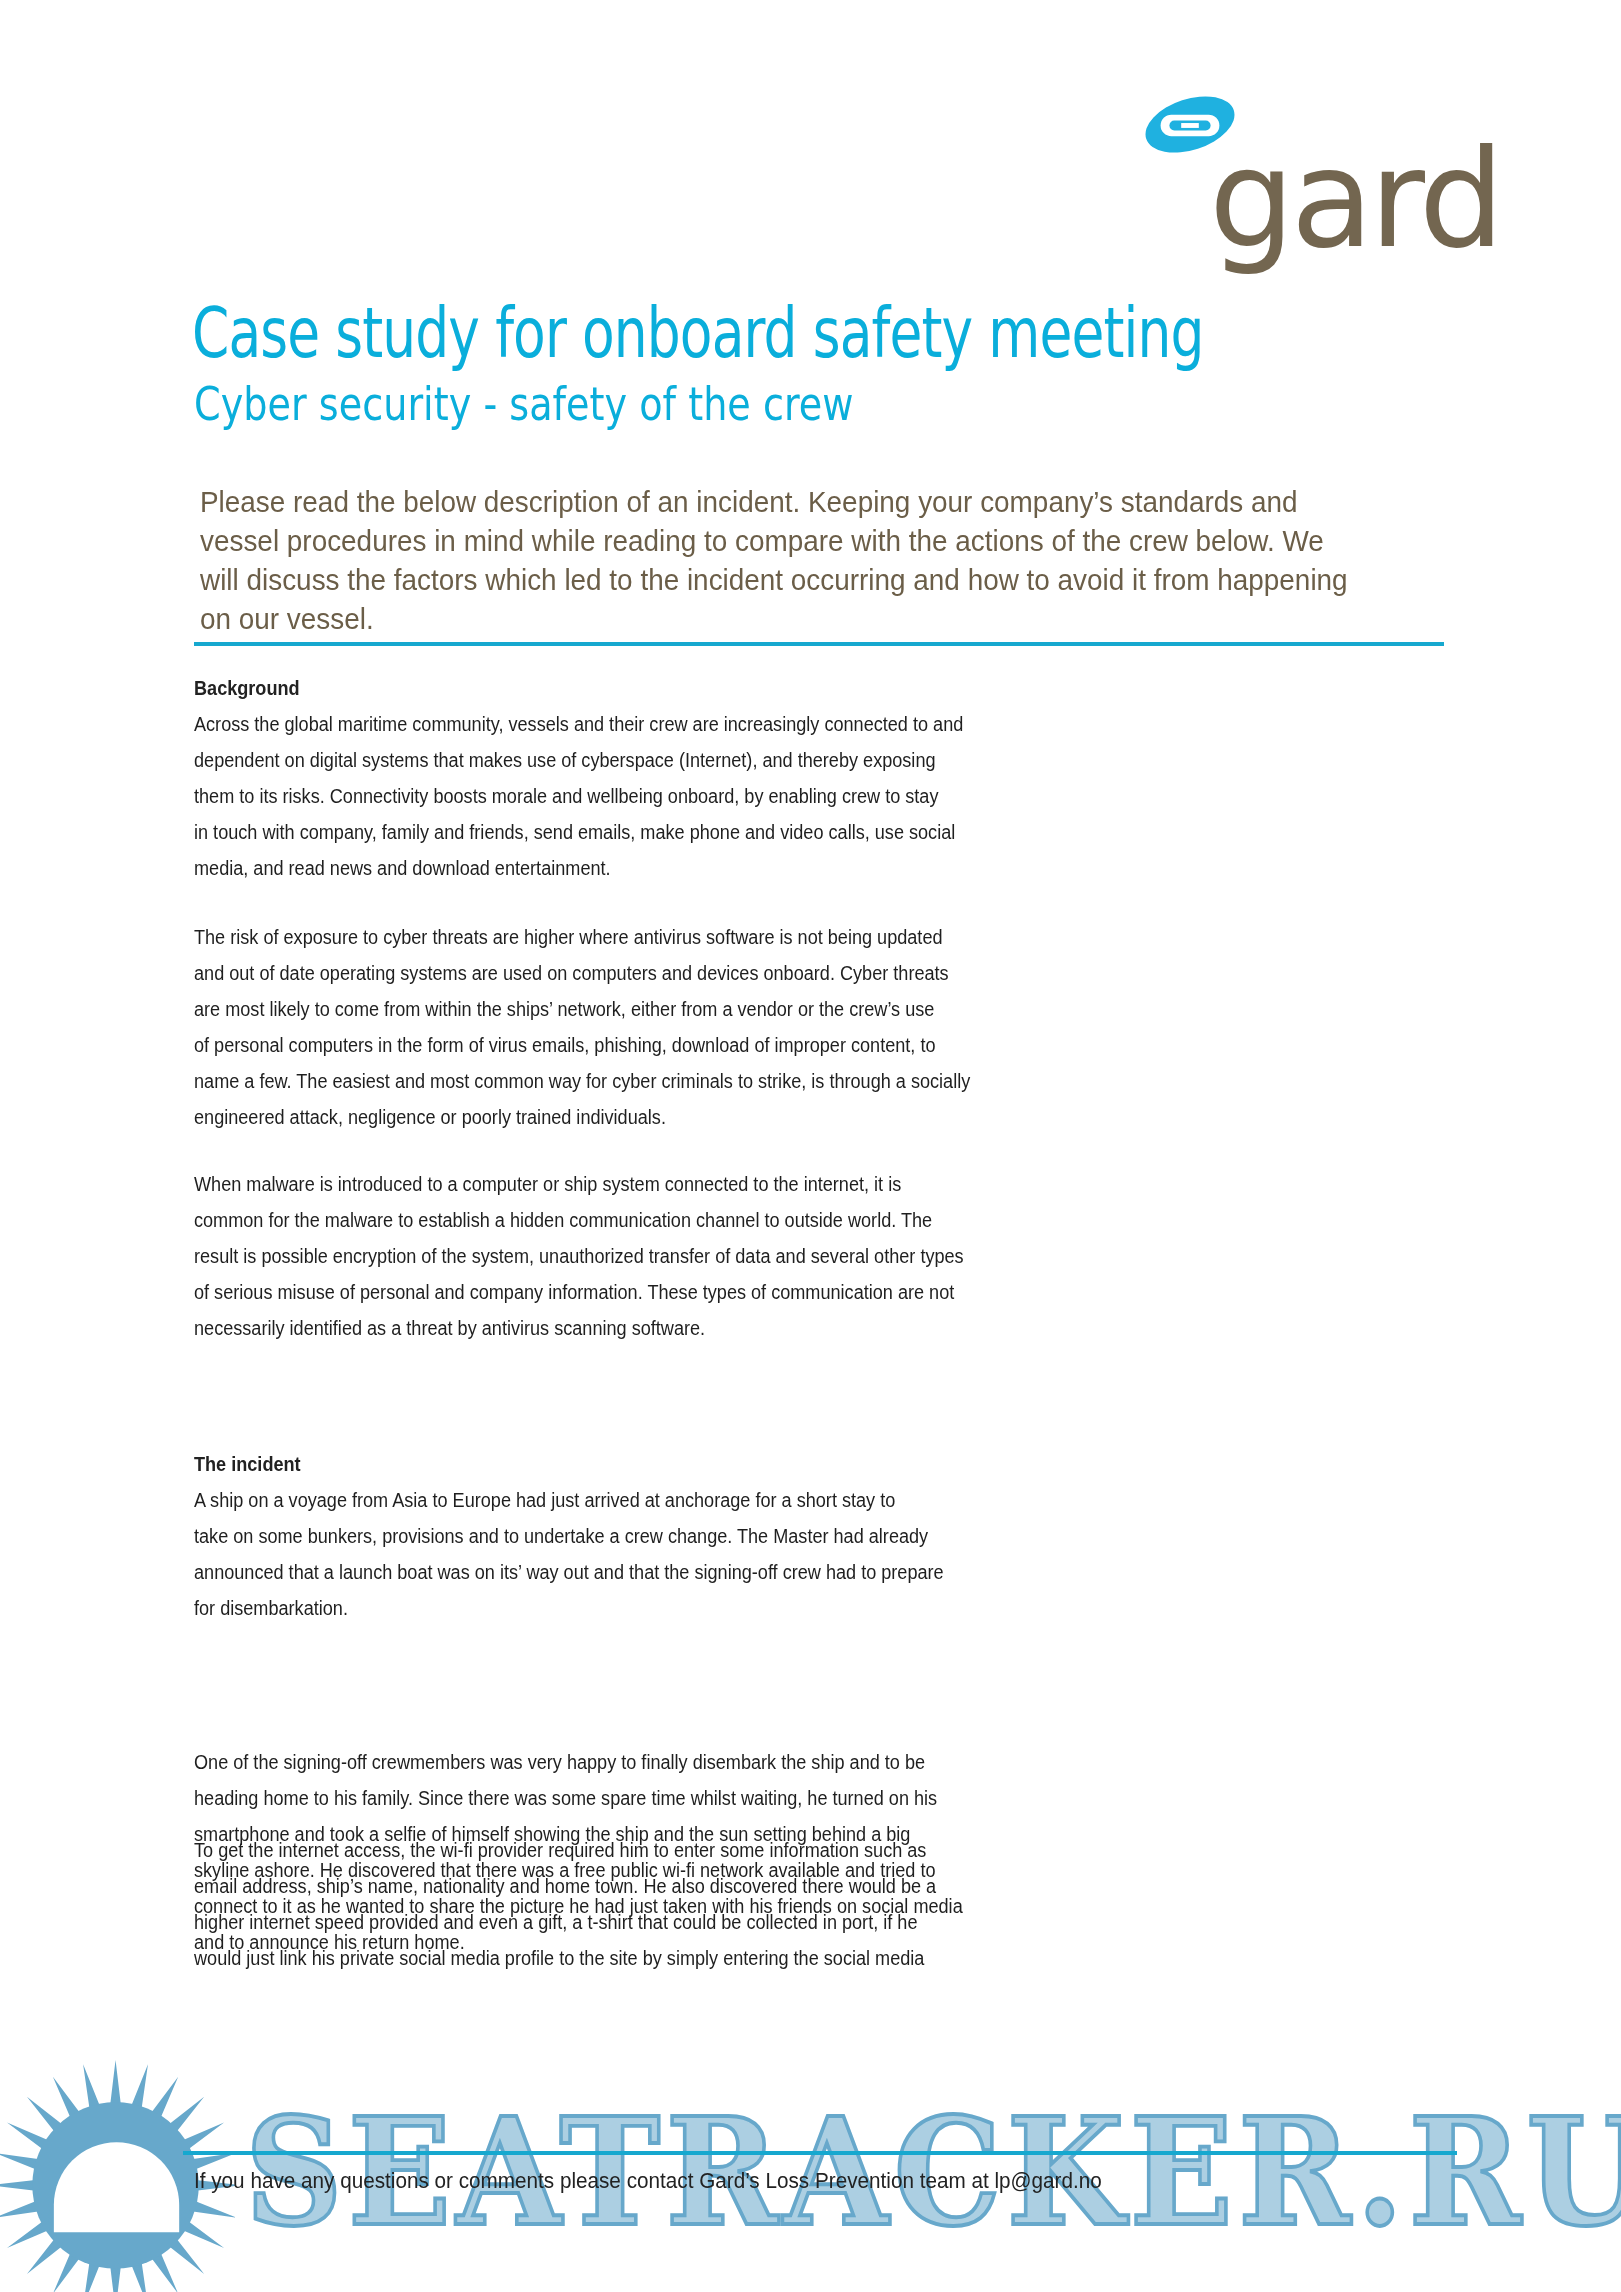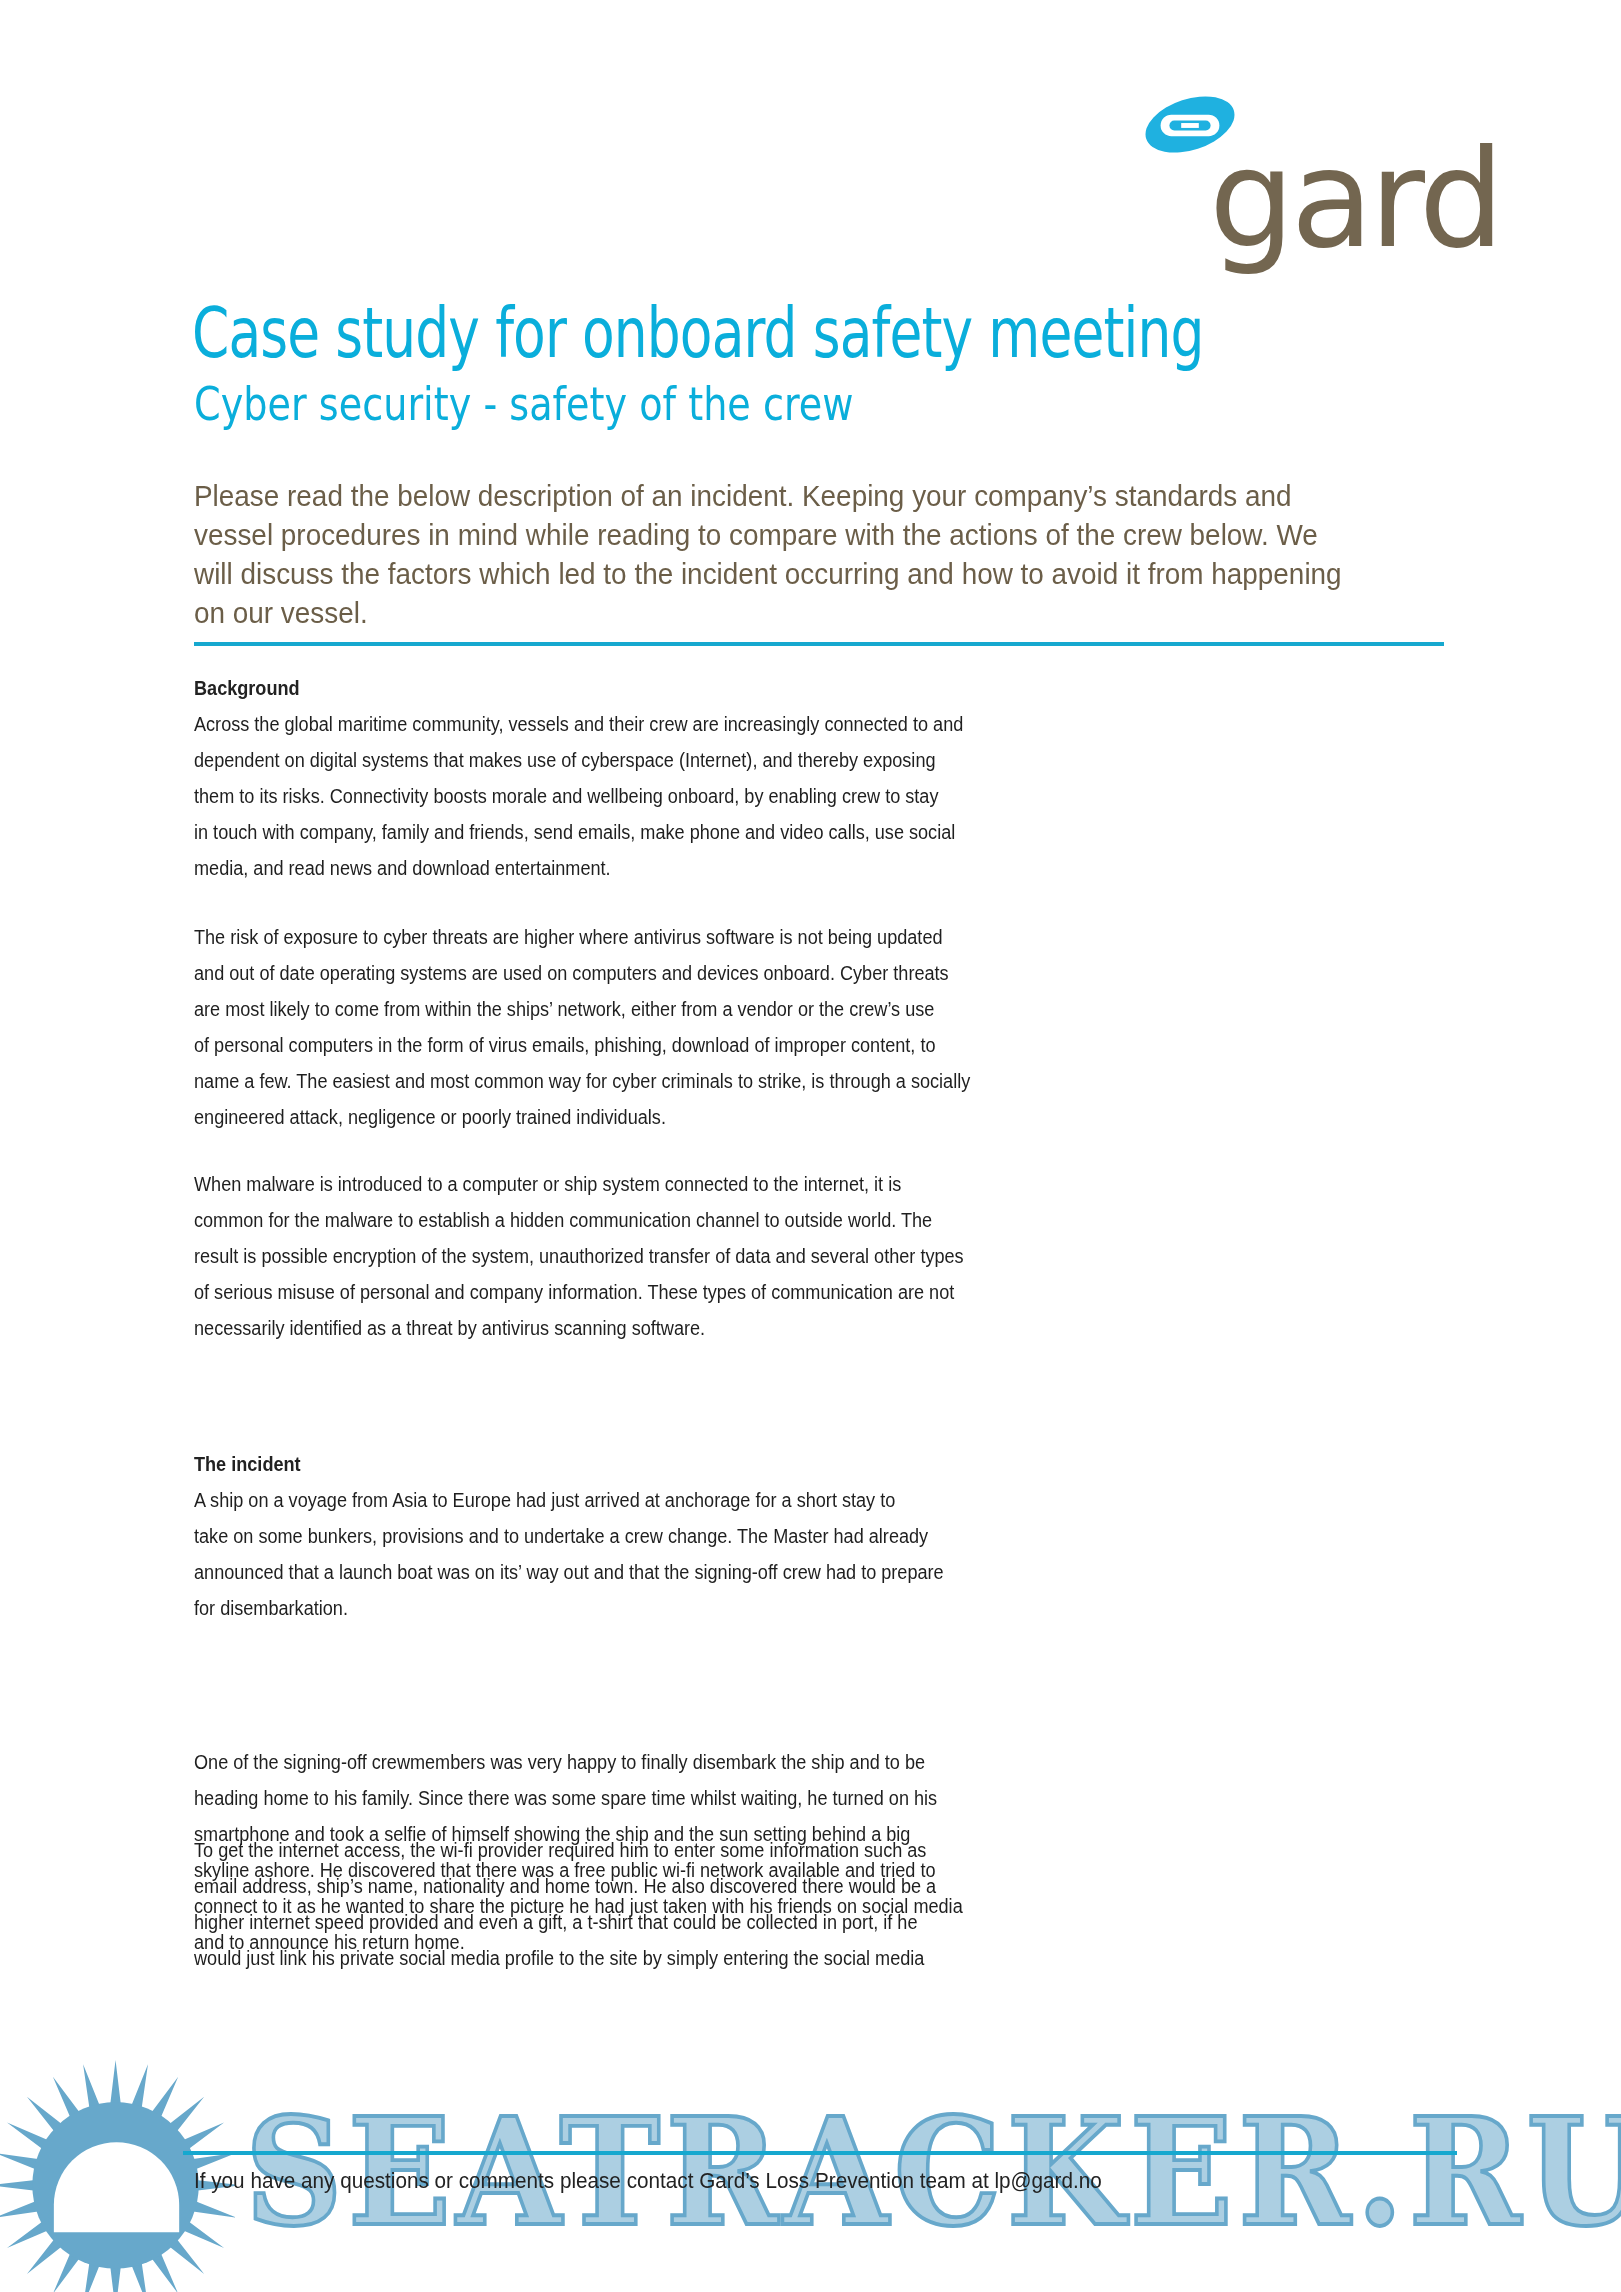--- a/index.html
+++ b/index.html
@@ -24,21 +24,21 @@
   }
   .subtitle {
     position: absolute; left: 194px; top: 377px; margin: 0;
     font-family: "DejaVu Sans", sans-serif; font-weight: normal;
     font-size: 46px; line-height: 55px; color: #0aaedb;
     transform: scaleX(0.83); transform-origin: left top; white-space: nowrap;
   }
 
   
   .intro {
-    position: absolute; left: 194px; top: 476px; width: 1274px; margin: 0;
+    position: absolute; left: 194px; top: 476px; width: 1274px; margin: 6px;
     font-family: "Liberation Sans", sans-serif; font-size: 30px; line-height: 39px;
     color: #6b5e48;
   }
   .intro span { display: block; white-space: nowrap; transform: scaleX(0.93); transform-origin: left top; }
 
   .rule-top { position: absolute; left: 194px; top: 642px; width: 1250px; height: 3.9px; background: #16a8cf; }
 
   
   .body-text {
     position: absolute; left: 194px; width: 1274px;

